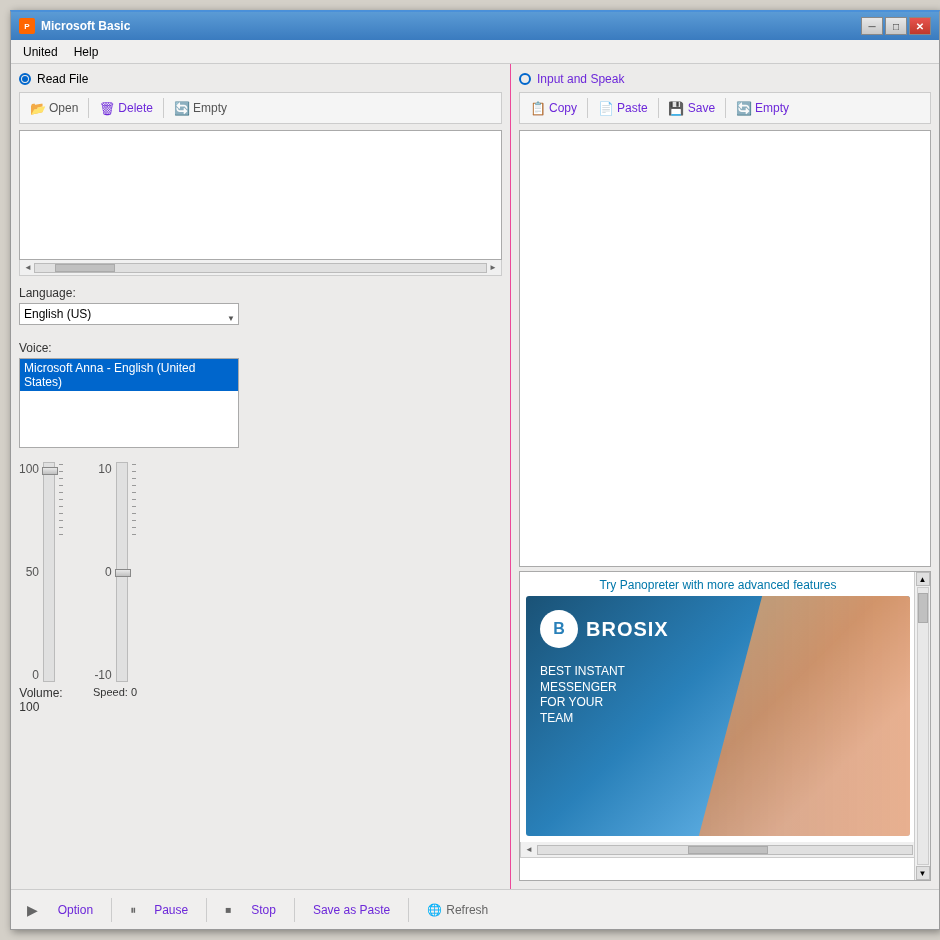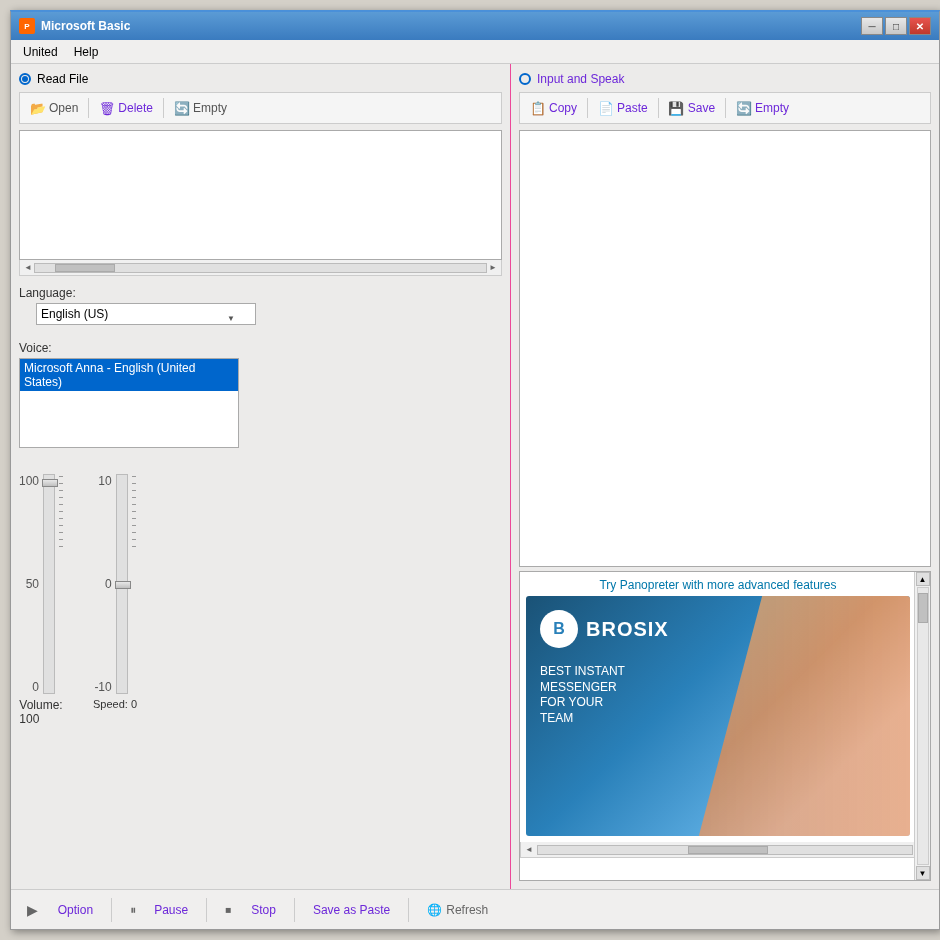--- a/index.html
+++ b/index.html
@@ -217,21 +217,20 @@
       width: 220px;
       height: 22px;
       border: 1px solid #aaa;
       background: white;
       padding: 1px 4px;
       font-size: 12px;
       margin-bottom: 8px;
       appearance: none;
       -webkit-appearance: none;
       position: relative;
-      margin-left: 17px;
     }
 
     .select-wrapper {
       position: relative;
       width: 220px;
       margin-bottom: 8px;
     }
 
     .select-wrapper::after {
       content: '▼';
@@ -243,21 +242,21 @@
       color: #555;
       pointer-events: none;
     }
 
     .voice-list {
       width: 220px;
       height: 90px;
       border: 1px solid #aaa;
       background: white;
       overflow: auto;
-      margin-bottom: 16px;
+      margin-bottom: 4px;
     }
 
     .voice-item {
       padding: 2px 4px;
       cursor: pointer;
     }
 
     .voice-item.selected {
       background: #0066cc;
       color: white;

